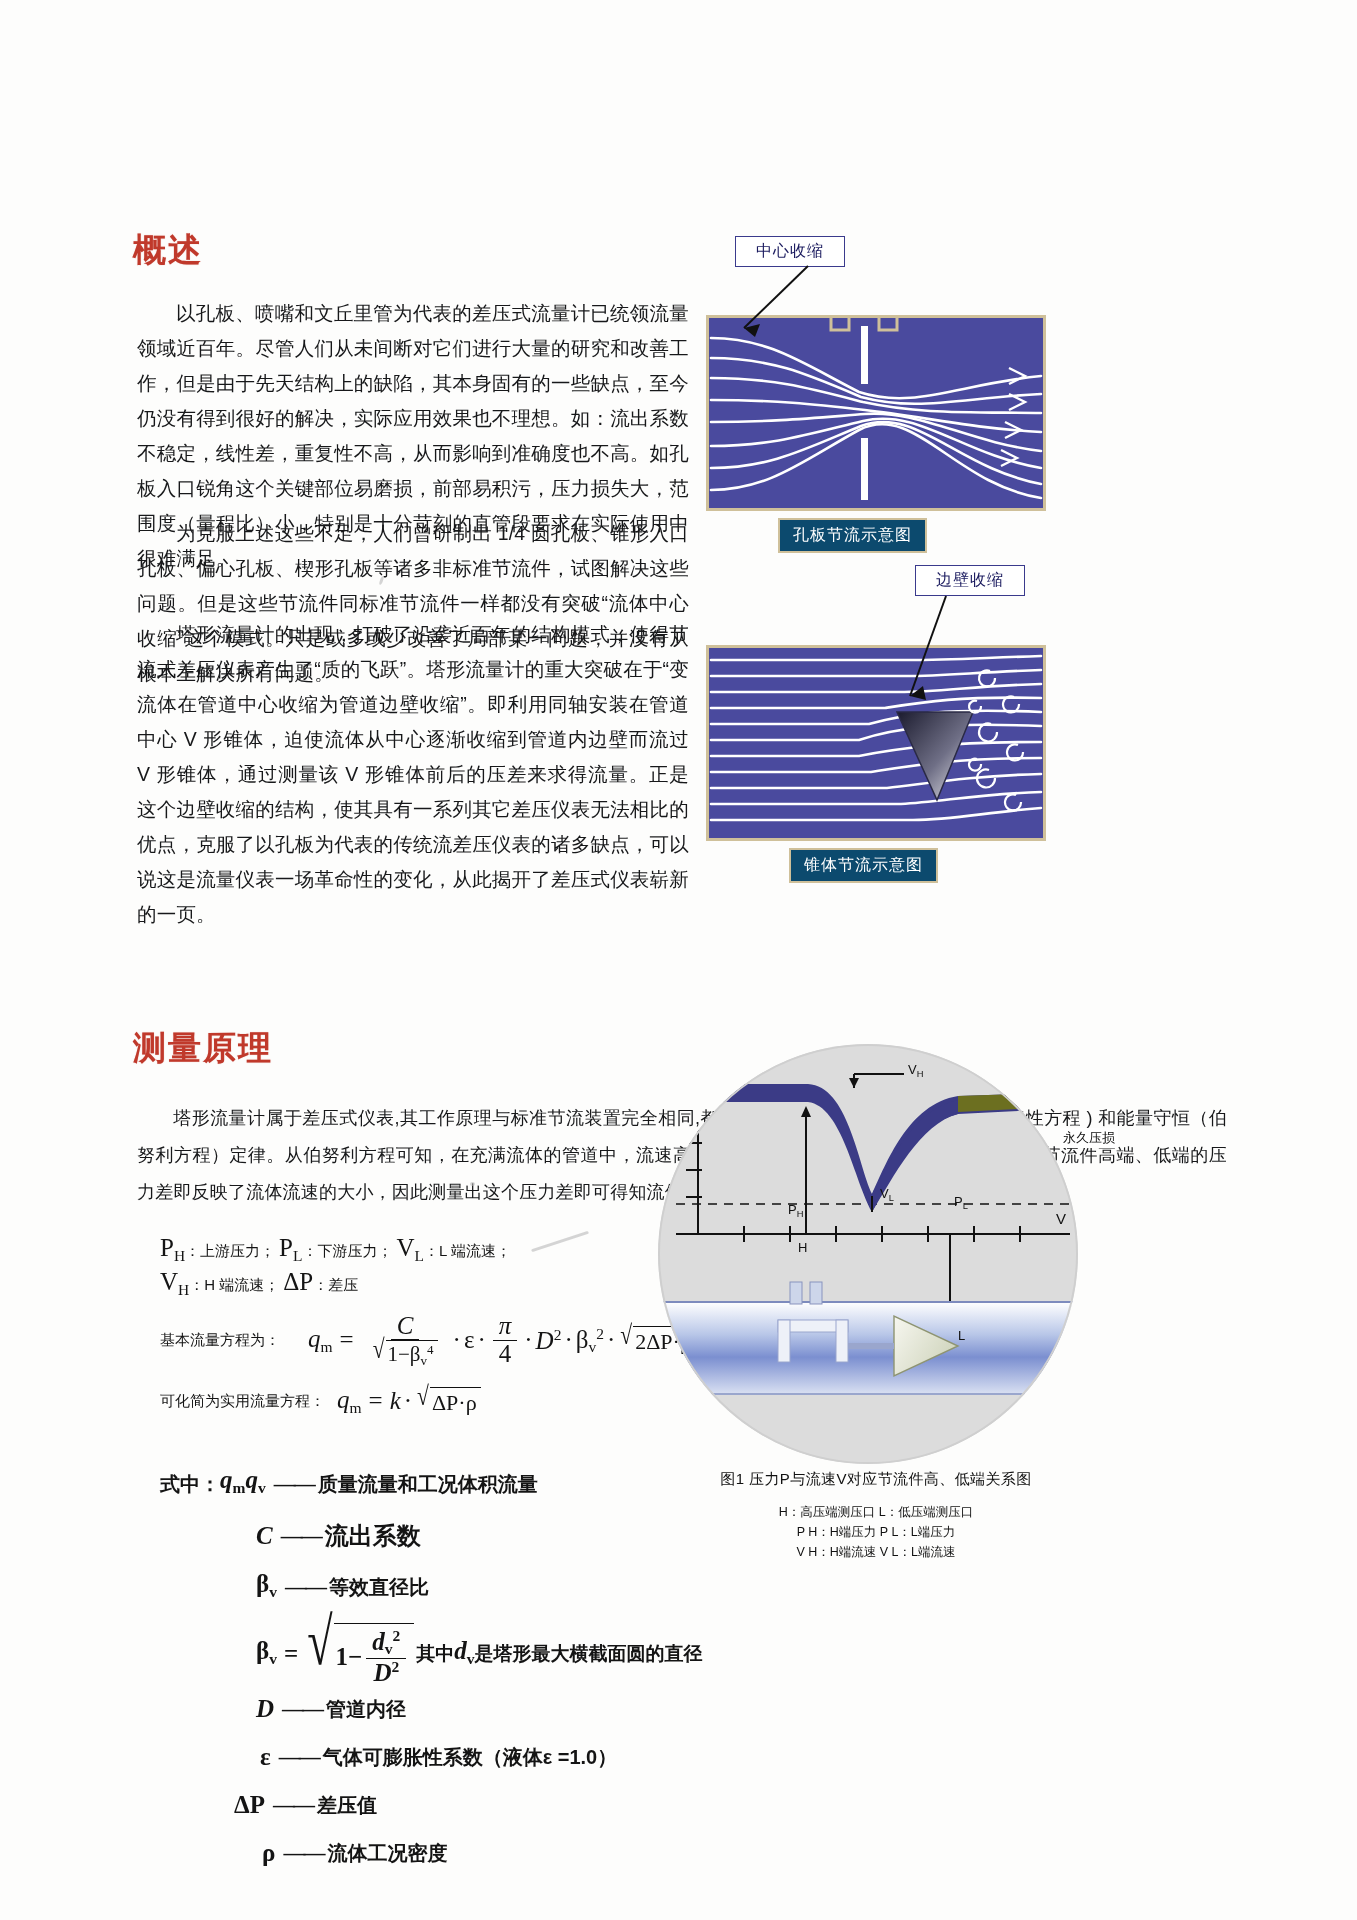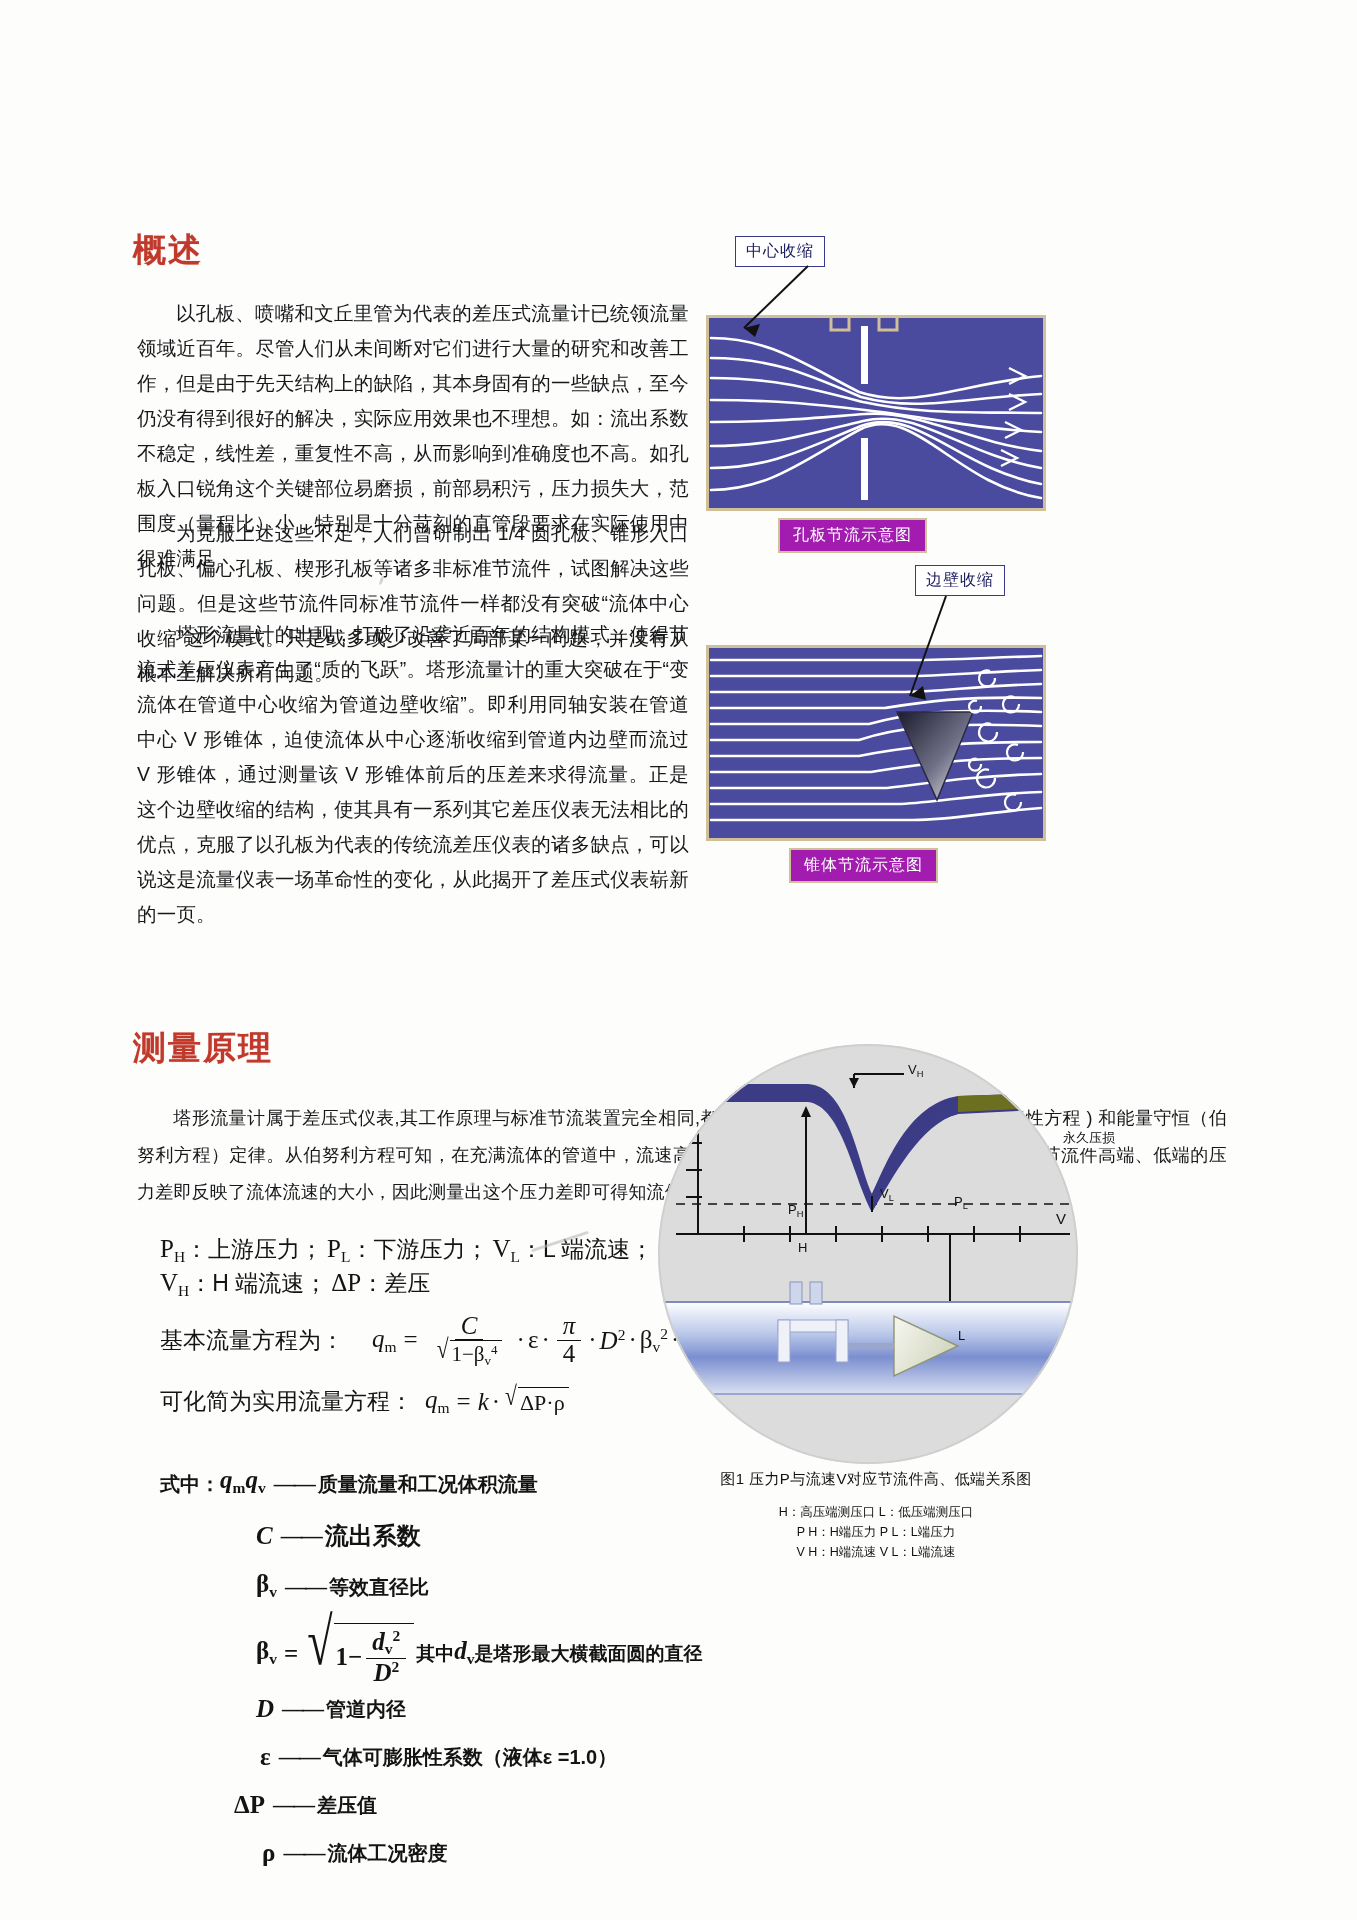--- a/index.html
+++ b/index.html
@@ -37,21 +37,21 @@
   .para .ind{display:inline-block;width:2em;}
 
   #p1{left:137px;top:296px;width:552px;}
   #p2{left:137px;top:510px;width:552px;margin-top:6px;}
   #p3{left:137px;top:617px;width:552px;}
   #p-wide{left:137px;top:1100px;width:1090px;font-size:18px;line-height:37px;}
 
   
   .formula-zone{position:absolute;left:160px;top:1234px;width:700px;
     font-family:"Liberation Serif","DejaVu Serif",serif;}
-  .cn{font-family:"Liberation Sans","DejaVu Sans",sans-serif;font-size:23px;}
+  .cn{font-family:"Liberation Sans","DejaVu Sans",sans-serif;font-size:15px;}
   .var{font-family:"Liberation Serif","DejaVu Serif",serif;font-size:25px;font-style:normal;}
   .vari{font-family:"Liberation Serif","DejaVu Serif",serif;font-size:25px;font-style:italic;}
   sub{font-size:.62em;vertical-align:-.3em;font-style:normal;}
   sup{font-size:.62em;vertical-align:.55em;font-style:normal;}
 
   .line-sym1{position:absolute;left:0;top:0;}
   .line-sym2{position:absolute;left:0;top:34px;}
 
   .eq-row{position:absolute;display:flex;align-items:center;white-space:nowrap;}
   #eq-basic{left:0px;top:78px;}
@@ -70,30 +70,30 @@
   .defs{position:absolute;left:0;top:222px;font-size:22px;line-height:48px;font-weight:bold;}
   .defs .dline{display:flex;align-items:center;white-space:nowrap;}
   .dash{letter-spacing:-2px;margin:0 4px 0 8px;font-family:"Liberation Serif",serif;}
 
   
   .figbox{position:absolute;border:3px solid #cfc09a;background:#4a4a9e;overflow:hidden;}
   #fig1{left:706px;top:315px;width:334px;height:190px;}
   #fig2{left:706px;top:645px;width:334px;height:190px;}
 
   .caption{
-    position:absolute;background:#a21caf;color:#ffffff;
+    position:absolute;background:#0c4a6e;color:#ffffff;
     font-size:16px;padding:5px 13px;border:2px solid #cfc09a;
     letter-spacing:1px;white-space:nowrap;
   }
   #cap1{left:778px;top:518px;}
   #cap2{left:789px;top:848px;}
 
   .callout{
     position:absolute;background:#ffffff;border:1.6px solid #3a3a8c;
-    color:#1a1a5e;font-size:16px;padding:4px 10px;white-space:nowrap;
+    color:#1a1a5e;font-size:16px;padding:4px 20px;white-space:nowrap;
     letter-spacing:1px;
   }
   #callout1{left:735px;top:236px;}
   #callout2{left:915px;top:565px;}
 
   .callout-line{position:absolute;}
 
   
   #fig3{
     position:absolute;left:658px;top:1044px;width:420px;height:420px;

